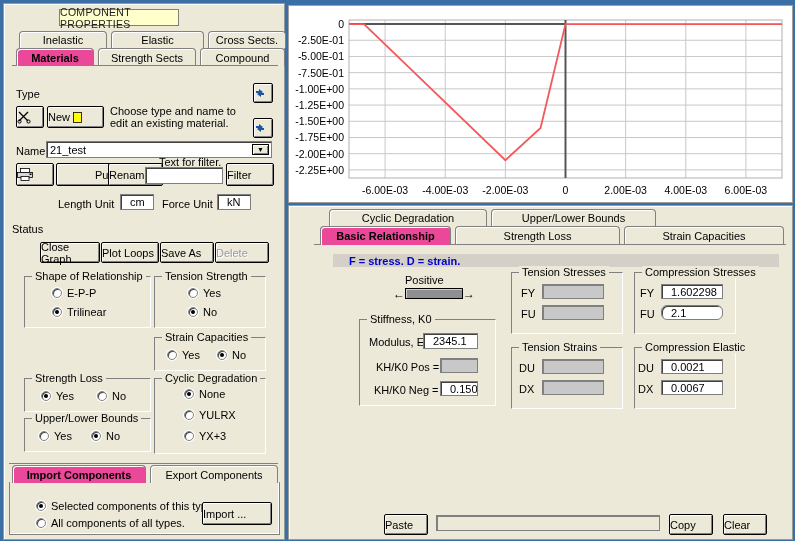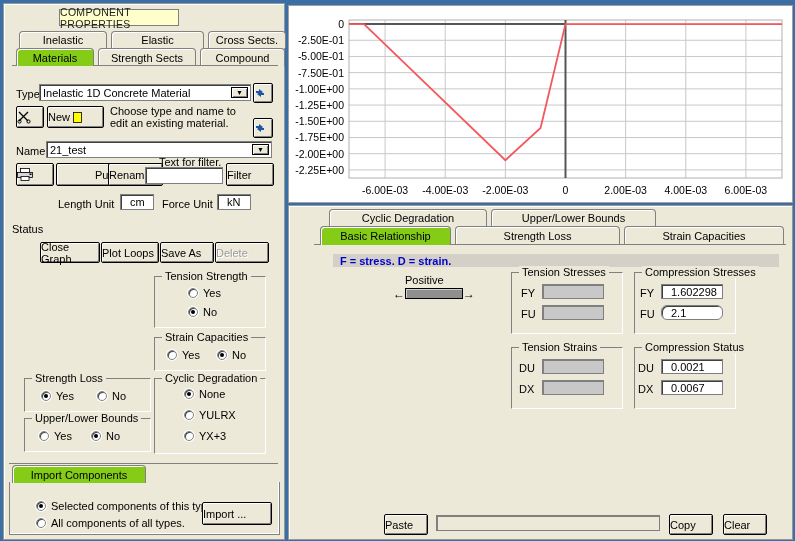--- a/index.html
+++ b/index.html
@@ -58,38 +58,38 @@
   
   .tabrow{position:absolute;}
   .tab{
     position:absolute;background:#ece9d8;
     border:1px solid #808080;border-bottom:none;
     box-shadow: inset 1px 1px 0 #fff;
     border-radius:4px 4px 0 0;
     display:flex;align-items:center;justify-content:center;
     font-size:11px;cursor:default;box-sizing:border-box;
   }
-  .tab.active{font-weight:normal;background:#84cc16;z-index:5;}
+  .tab.active{font-weight:bold;background:#ec4899;z-index:5;}
 
   
   #leftPanel{position:absolute;left:3px;top:3px;width:280px;height:535px;background:#ece9d8;
     border:1px solid #919b9c;box-shadow: inset 1px 1px 0 #fff;}
   #title-banner{
     position:absolute;left:55px;top:5px;width:118px;height:15px;background:#ffffcc;
     border:1px solid #808080;display:flex;align-items:center;justify-content:center;
     font-size:10.5px;letter-spacing:0.3px;color:#222;
   }
 
   
   #chartPane{position:absolute;left:288px;top:5px;width:503px;height:196px;background:#fff;border:1px solid #a0a0a0;}
   #chartSvg{position:absolute;left:0;top:0;}
   #rightPanel{position:absolute;left:288px;top:205px;width:503px;height:333px;background:#ece9d8;
     border:1px solid #919b9c;box-shadow: inset 1px 1px 0 #fff;}
   #fd-legend{position:absolute;left:44px;top:48px;width:446px;height:13px;background:#d4d0c8;
-     color:#0000cc;font-weight:bold;font-size:11px;display:flex;align-items:center;padding-left:7px;box-sizing:border-box;}
+     color:#0000cc;font-weight:bold;font-size:11px;display:flex;align-items:center;padding-left:16px;box-sizing:border-box;}
 
   .slider-wrap{position:absolute;display:flex;align-items:center;}
   .slider-track{width:56px;height:9px;background:#8f8f8f;border:1px solid #000;box-shadow:inset 1px 1px 0 #d0d0d0;}
   .arrow-l,.arrow-r{font-size:12px;line-height:10px;color:#000;}
 </style>
 </head>
 <body>
 
 <div class="app">
 
@@ -117,24 +117,20 @@
           <span>Strength Sects</span>
         </div>
       <div class="tab" style="left:196px;top:44px;width:85px;height:18px;">
           <span>Compound</span>
         </div>
     </div>
 
     <div style="position:absolute;left:8px;top:61px;width:266px;height:1px;background:#808080;"></div>
 
     <div class="lbl" style="left:12px;top:84px;">Type</div>
-    <div class="combo" style="left:35px;top:80px;width:212px;height:17px;">
-      <span>Inelastic 1D Concrete Material</span>
-      <span class="arrow">▼</span>
-    </div>
     <div class="btn" style="left:249px;top:79px;width:18px;height:18px;">
       <svg width="12" height="12" viewBox="0 0 12 12">
         <path d="M2 4 L5 4 L5 2 L9 5 L5 8 L5 6 L2 6 Z" fill="#1b55a8"></path>
         <path d="M10 8 L7 8 L7 10 L3 7 L7 4 L7 6 L10 6 Z" fill="#1b55a8"></path>
       </svg>
     </div>
 
     <div class="btn" style="left:12px;top:102px;width:26px;height:20px;">
       <svg width="14" height="14" viewBox="0 0 14 14">
         <path d="M2 2 L11 11 M11 2 L2 11" stroke="#000" stroke-width="1.3" fill="none"></path>
@@ -196,20 +192,32 @@
     <div class="btn" style="left:97px;top:238px;width:56px;height:19px;">
         <span>Plot Loops</span>
       </div>
     <div class="btn" style="left:156px;top:238px;width:52px;height:19px;">
         <span>Save As</span>
       </div>
     <div class="btn disabled" style="left:211px;top:238px;width:52px;height:19px;">
         <span>Delete</span>
       </div>
 
+    <div class="grpbox" style="left:20px;top:272px;width:125px;height:50px;">
+      <div class="gb-inner"></div>
+      <div class="gb-title">Shape of Relationship</div>
+      <div class="radio" style="left:27px;top:10px;">
+          <span class="rb"></span>
+          <span>E-P-P</span>
+        </div>
+      <div class="radio on" style="left:27px;top:29px;">
+          <span class="rb"></span>
+          <span>Trilinear</span>
+        </div>
+    </div>
 
     <div class="grpbox" style="left:150px;top:272px;width:110px;height:50px;">
       <div class="gb-inner"></div>
       <div class="gb-title">Tension Strength</div>
       <div class="radio" style="left:33px;top:10px;">
           <span class="rb"></span>
           <span>Yes</span>
         </div>
       <div class="radio on" style="left:33px;top:29px;">
           <span class="rb"></span>
@@ -269,20 +277,23 @@
         </div>
       <div class="radio on" style="left:66px;top:11px;">
           <span class="rb"></span>
           <span>No</span>
         </div>
     </div>
 
     <div style="position:absolute;left:5px;top:459px;width:269px;height:1px;background:#808080;"></div>
     <div class="tab active" style="left:8px;top:461px;width:134px;height:18px;">
         <span>Import Components</span>
+      </div>
+    <div class="tab" style="left:146px;top:461px;width:128px;height:18px;">
+        <span>Export Components</span>
       </div>
     <div style="position:absolute;left:5px;top:478px;width:269px;height:52px;border:1px solid #808080;border-top:none;box-shadow:inset -1px -1px 0 #fff;"></div>
     <div class="radio on" style="left:32px;top:496px;">
         <span class="rb"></span>
         <span>Selected components of this type.</span>
       </div>
     <div class="radio" style="left:32px;top:513px;">
         <span class="rb"></span>
         <span>All components of all types.</span>
       </div>
@@ -360,20 +371,30 @@
 
     <div id="fd-legend">F = stress.  D = strain.</div>
 
     <div class="lbl" style="left:116px;top:68px;">Positive</div>
     <div class="slider-wrap" style="left:104px;top:82px;">
       <span class="arrow-l">←</span>
       <span class="slider-track"></span>
       <span class="arrow-r">→</span>
     </div>
 
+    <div class="grpbox" style="left:70px;top:113px;width:135px;height:85px;">
+      <div class="gb-inner"></div>
+      <div class="gb-title">Stiffness, K0</div>
+      <div class="lbl" style="left:9px;top:16px;">Modulus, E</div>
+      <div class="tfield" style="left:63px;top:13px;width:55px;height:16px;">2345.1</div>
+      <div class="lbl" style="left:16px;top:41px;">KH/K0 Pos =</div>
+      <div class="tfield gray" style="left:80px;top:38px;width:38px;height:15px;"></div>
+      <div class="lbl" style="left:14px;top:64px;">KH/K0 Neg =</div>
+      <div class="tfield" style="left:80px;top:61px;width:38px;height:15px;">0.150</div>
+    </div>
 
     <div class="grpbox" style="left:222px;top:66px;width:110px;height:60px;">
       <div class="gb-inner"></div>
       <div class="gb-title">Tension Stresses</div>
       <div class="lbl" style="left:9px;top:14px;">FY</div>
       <div class="tfield gray" style="left:30px;top:11px;width:62px;height:15px;"></div>
       <div class="lbl" style="left:9px;top:35px;">FU</div>
       <div class="tfield gray" style="left:30px;top:32px;width:62px;height:15px;"></div>
     </div>
 
@@ -390,21 +411,21 @@
       <div class="gb-inner"></div>
       <div class="gb-title">Tension Strains</div>
       <div class="lbl" style="left:7px;top:14px;">DU</div>
       <div class="tfield gray" style="left:30px;top:11px;width:62px;height:15px;"></div>
       <div class="lbl" style="left:7px;top:35px;">DX</div>
       <div class="tfield gray" style="left:30px;top:32px;width:62px;height:15px;"></div>
     </div>
 
     <div class="grpbox" style="left:345px;top:141px;width:100px;height:60px;">
       <div class="gb-inner"></div>
-      <div class="gb-title">Compression Status</div>
+      <div class="gb-title">Compression Elastic</div>
       <div class="lbl" style="left:3px;top:14px;">DU</div>
       <div class="tfield" style="left:26px;top:11px;width:62px;height:15px;">0.0021</div>
       <div class="lbl" style="left:3px;top:35px;">DX</div>
       <div class="tfield" style="left:26px;top:32px;width:62px;height:15px;">0.0067</div>
     </div>
 
     <div class="btn" style="left:95px;top:308px;width:42px;height:19px;">
         <span>Paste</span>
       </div>
     <div class="tfield" style="left:147px;top:309px;width:224px;height:16px;background:#ece9d8;box-shadow:inset 1px 1px 0 #808080;"></div>

